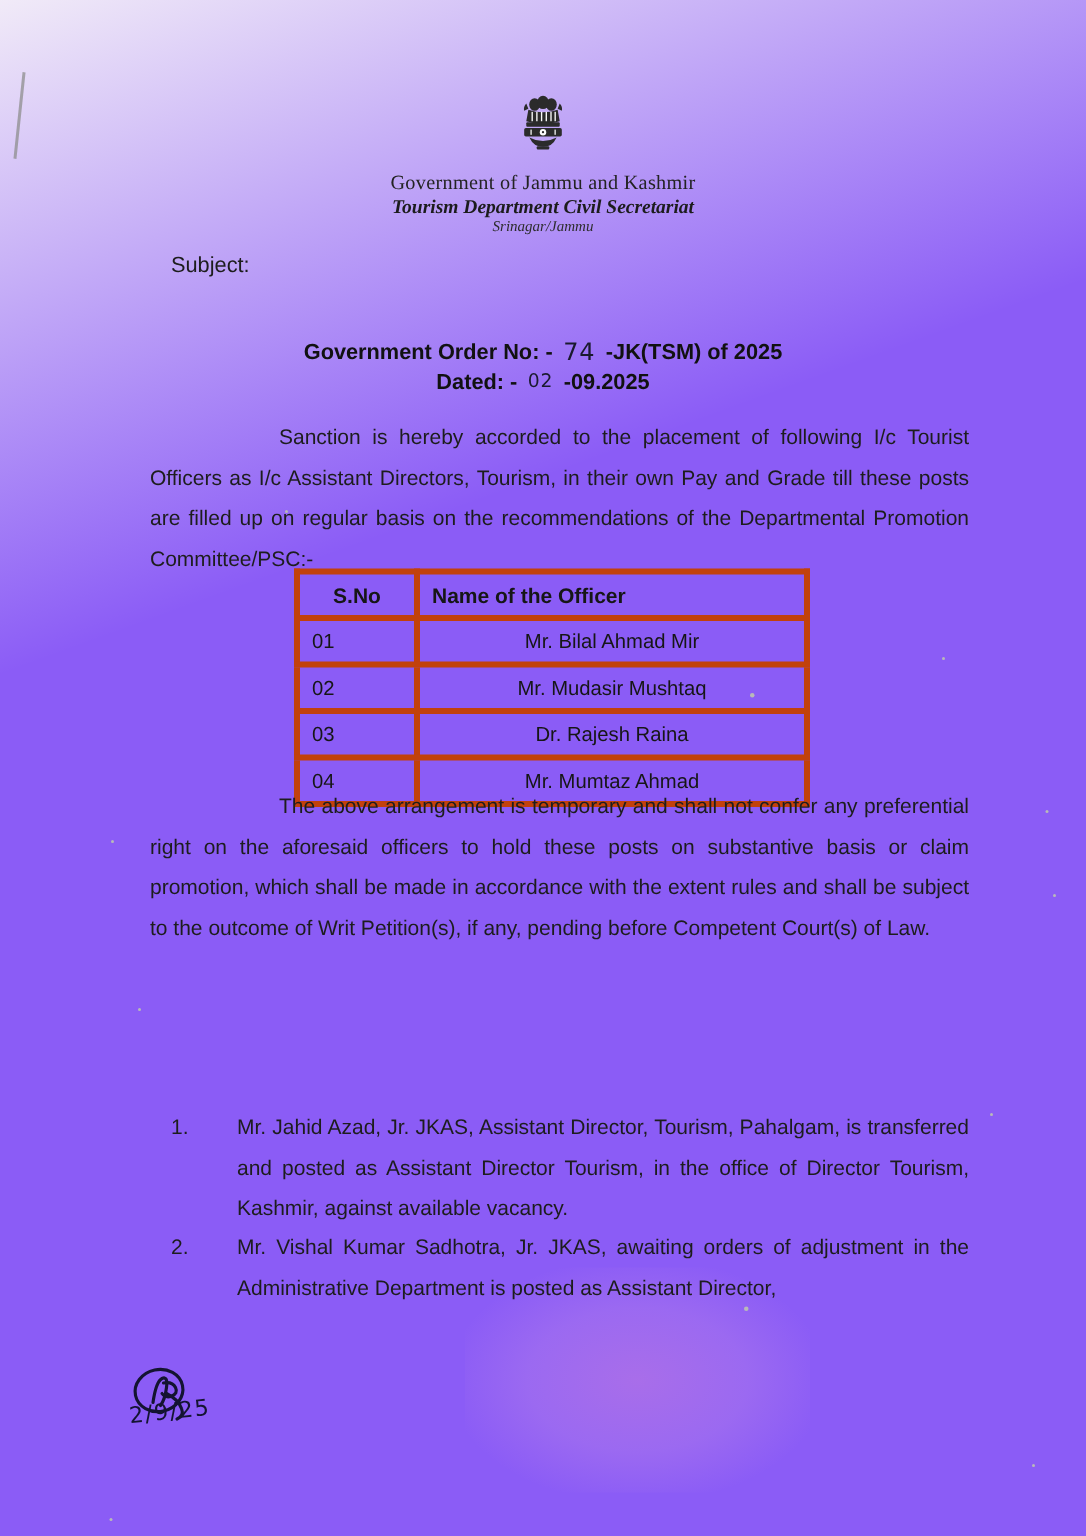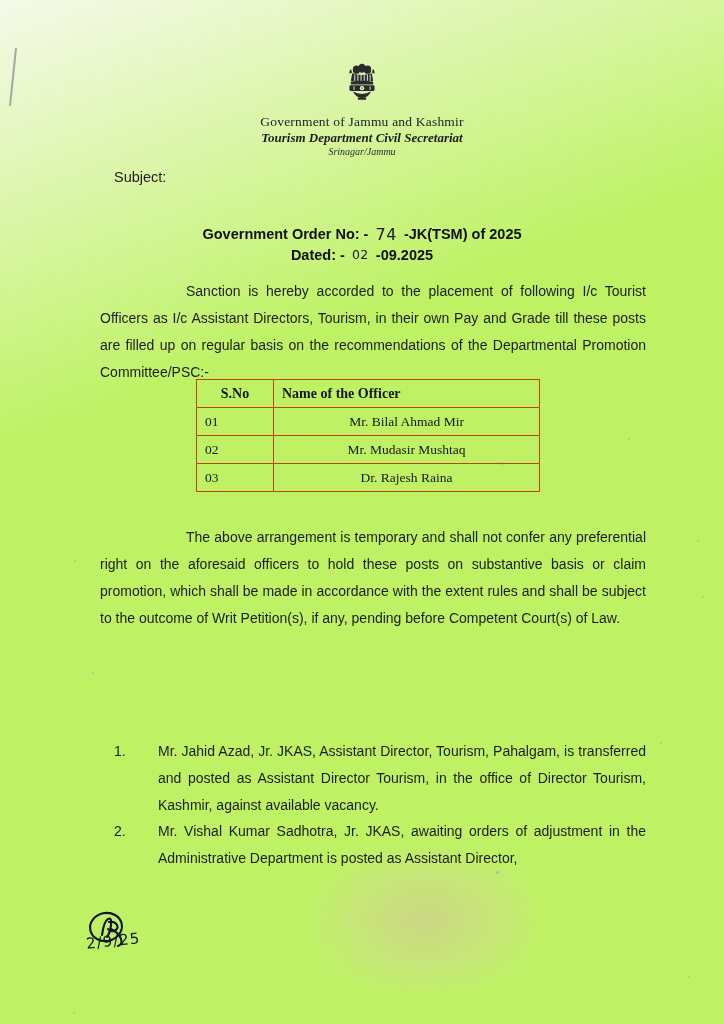--- a/index.html
+++ b/index.html
@@ -9,21 +9,21 @@
     background: #ffffff;
   }
   body {
     font-family: "Liberation Sans", sans-serif;
   }
   #page {
     position: relative;
     width: 724px;
     height: 1024px;
     overflow: hidden;
-    background: #bef264;
+    background: #8b5cf6;
     color: #1b1b1b;
   }
   
   .tint-pink {
     position: absolute;
     left: 310px;
     top: 845px;
     width: 230px;
     height: 150px;
     background: radial-gradient(ellipse at 50% 50%,
@@ -178,25 +178,24 @@
   .officer-table {
     position: absolute;
     left: 196px;
     top: 379px;
     width: 344px;
     border-collapse: collapse;
     font-size: 13.5px;
   }
   .officer-table th,
   .officer-table td {
-    border: 1px solid #c2410c;
+    border: 4px solid #c2410c;
     height: 27px;
     padding: 0 8px;
     color: #161616;
-    font-family: Liberation Serif, serif;
   }
   .officer-table th {
     font-weight: bold;
     font-size: 14px;
   }
   .officer-table th.col-sno { width: 60px; text-align: center; }
   .officer-table th.col-name { text-align: left; }
   .officer-table td.cell-sno { text-align: left; }
   .officer-table td.cell-name { text-align: center; }
 
@@ -333,20 +332,24 @@
         <td class="cell-name">Mr. Bilal Ahmad Mir</td>
       </tr>
       <tr>
         <td class="cell-sno">02</td>
         <td class="cell-name">Mr. Mudasir Mushtaq</td>
       </tr>
       <tr>
         <td class="cell-sno">03</td>
         <td class="cell-name">Dr. Rajesh Raina</td>
       </tr>
+      <tr>
+        <td class="cell-sno">04</td>
+        <td class="cell-name">Mr. Mumtaz Ahmad</td>
+      </tr>
     </tbody>
   </table>
 
   <div class="para" id="para-temporary">
     <span class="indent"></span><span>The above arrangement is temporary and shall not confer any preferential right on the aforesaid officers to hold these posts on substantive basis or claim promotion, which shall be made in accordance with the extent rules and shall be subject to the outcome of Writ Petition(s), if any, pending before Competent Court(s) of Law.</span>
   </div>
 
 
   <div class="num-item" id="num-item-1">
     <span class="num-marker">1.</span>

